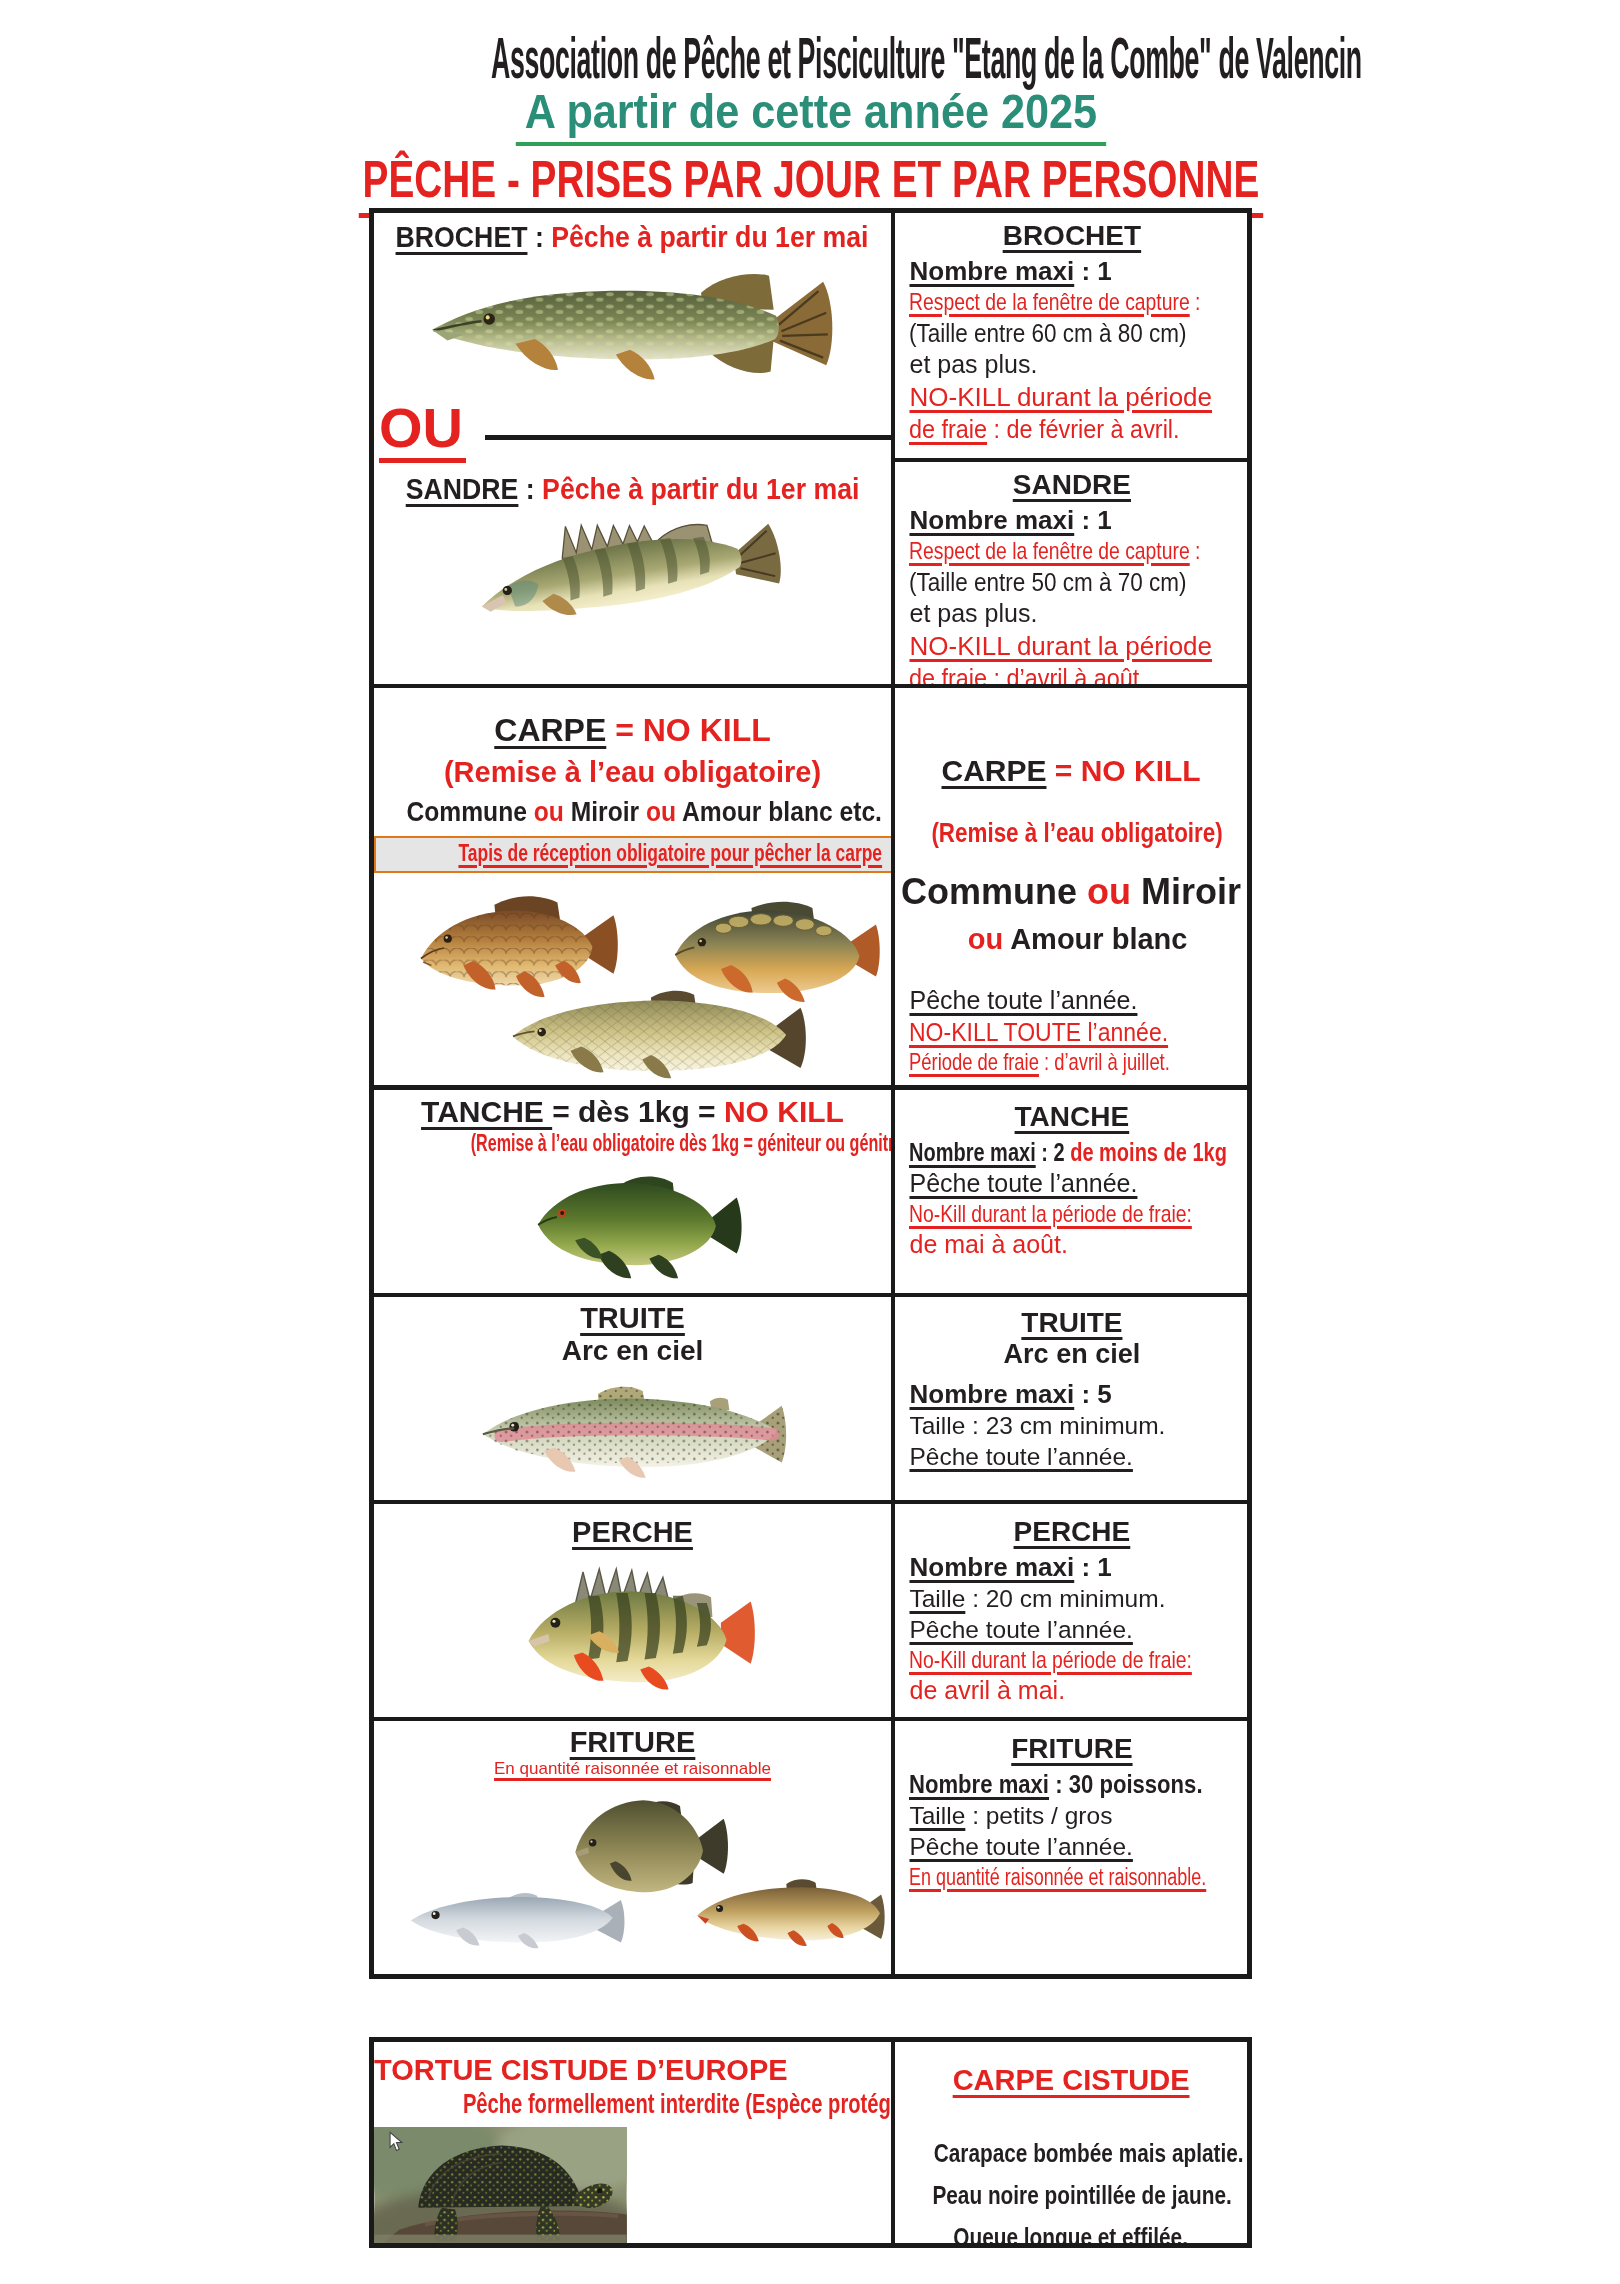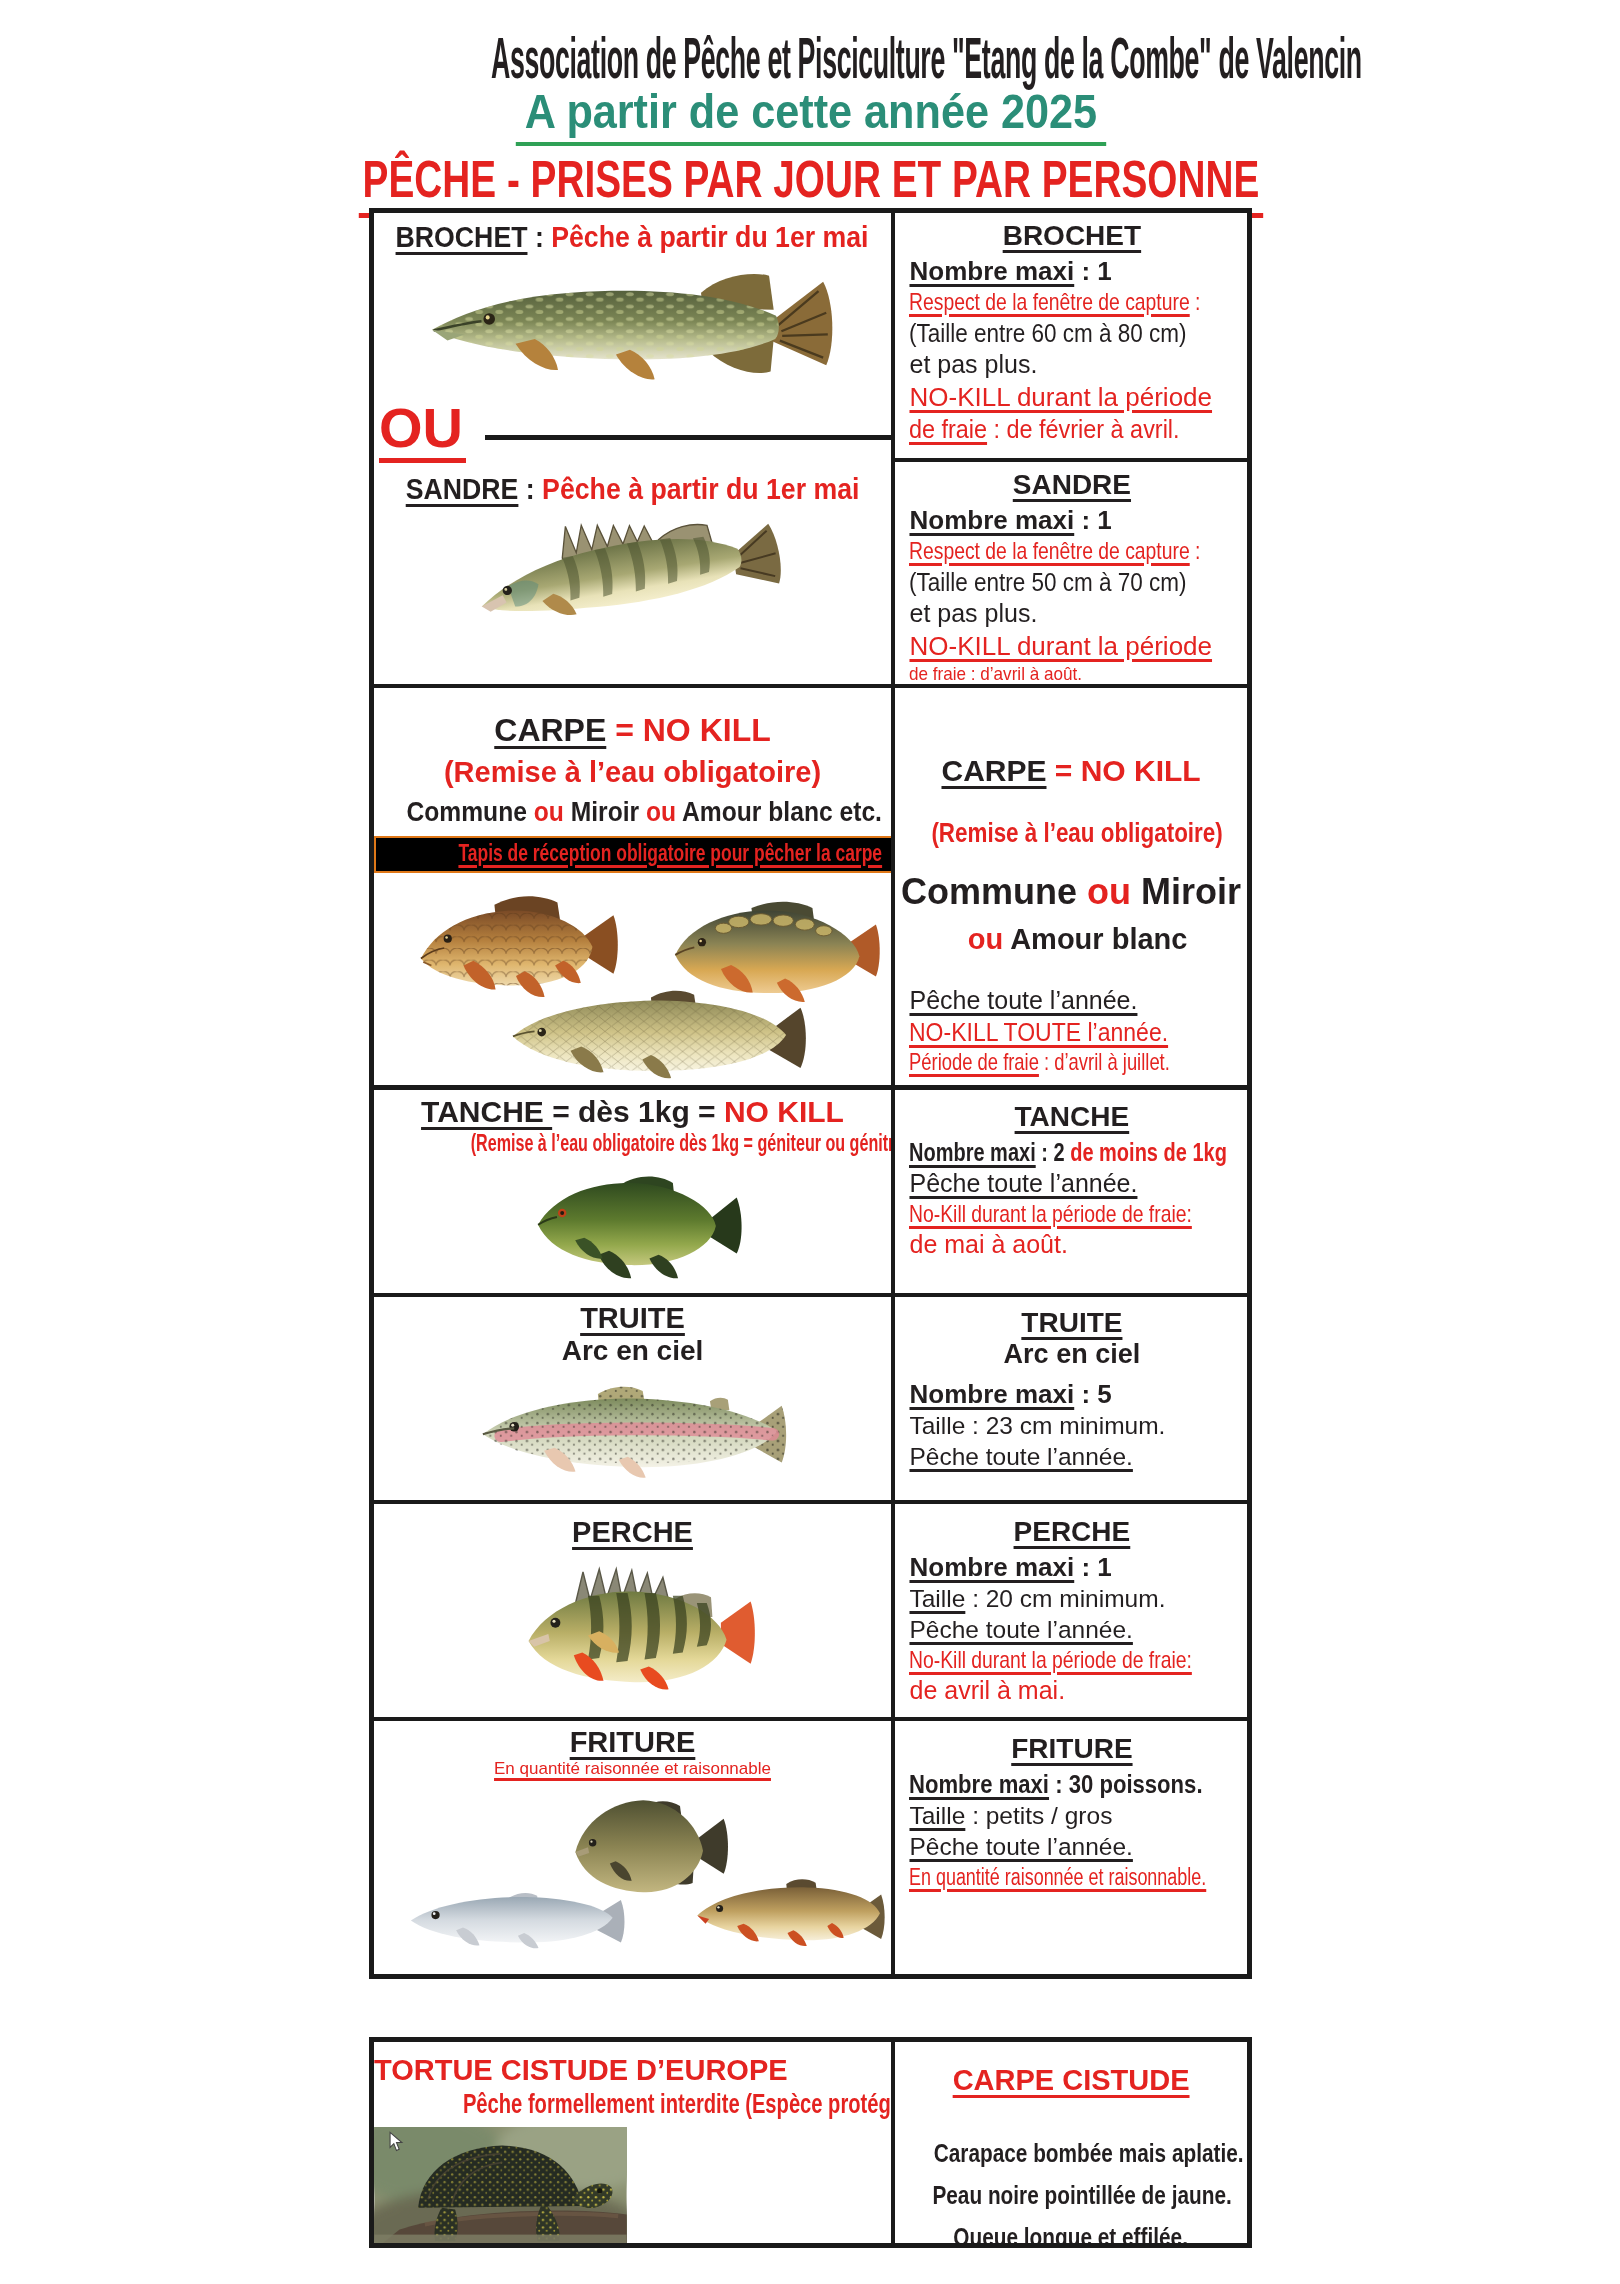--- a/index.html
+++ b/index.html
@@ -40,21 +40,21 @@
   
   .ou-row { position:relative; height:73px; text-align:left; }
   .ou-word { position:absolute; left:5px; top:-1.7px; font-size:56px; font-weight:700; color:#e42320; line-height:1.05; border-bottom:5.9px solid #e42320; padding:0 3.4px 0 0; }
   .ou-line { position:absolute; left:111px; right:0; top:35px; height:4.2px; background:#1a1a1a; }
 
   
   .carpe-left { text-align:center; }
   .carpe-left .ct { font-size:32px; font-weight:700; margin-top:23.6px; }
   .carpe-left .rm { font-size:29px; font-weight:700; margin-top:6.8px; }
   .carpe-left .cv { font-size:28px; font-weight:700; margin-top:6.8px; }
-  .tapis-box { display:inline-block; margin-top:8.4px; background:#000000; border:2.5px solid #e07818; padding:1.7px 8.4px 4.2px; font-size:23.6px; font-weight:700; }
+  .tapis-box { display:inline-block; margin-top:8.4px; background:#e5e5e5; border:2.5px solid #e07818; padding:1.7px 8.4px 4.2px; font-size:23.6px; font-weight:700; }
   .carp-imgs { position:relative; height:215px; margin-top:5px; }
   .carpe-right { text-align:center; }
   .carpe-right .ct { font-size:30px; font-weight:700; margin-top:66px; }
   .carpe-right .rm { font-size:28px; font-weight:700; margin-top:29px; }
   .carpe-right .cv1 { font-size:36px; font-weight:700; margin-top:22px; }
   .carpe-right .cv2 { font-size:29px; font-weight:700; margin-top:10px;padding-left:13px; }
   .carpe-right .bottom { text-align:left; margin:29px 11.8px 0 14.3px; font-size:25px; line-height:1.4; }
 
   .tanche-left .rm { font-size:23px; font-weight:700; margin-top:1.7px; }
   .friture-imgs { position:relative; height:182px; margin-top:3.4px; }
@@ -171,21 +171,21 @@
     <div class="iline red" style="font-size:26px"><span class="sx" style="transform:scaleX(.9)"><span class="u">de fraie</span><span> : de février à avril.</span></span></div>
   </div>
 
   <div class="cell info-cell">
     <div class="info-title"><span class="u4">SANDRE</span></div>
     <div class="iline b" style="font-size:26px"><span class="u">Nombre maxi</span><span> : 1</span></div>
     <div class="iline red" style="font-size:23.6px"><span class="sx" style="transform:scaleX(.82)"><span class="u">Respect de la fenêtre de capture</span><span> :</span></span></div>
     <div class="iline"><span class="sx" style="transform:scaleX(.9)">(Taille entre 50 cm à 70 cm)</span></div>
     <div class="iline"><span>et pas plus.</span></div>
     <div class="iline red" style="font-size:26px"><span class="u">NO-KILL durant la période</span></div>
-    <div class="iline red" style="font-size:19px"><span class="sx" style="transform:scaleX(.9)"><span class="u">de fraie</span><span> : d’avril à août.</span></span></div>
+    <div class="iline red" style="font-size:26px"><span class="sx" style="transform:scaleX(.9)"><span class="u">de fraie</span><span> : d’avril à août.</span></span></div>
   </div>
 
   <div class="cell carpe-left">
     <div class="ct"><span class="u4">CARPE</span> <span class="red">= NO KILL</span></div>
     <div class="rm red"><span>(Remise à l’eau obligatoire)</span></div>
     <div class="cv">
       <span class="sxc" style="transform:scaleX(.88)">
         <span>Commune </span><span class="red">ou</span><span> Miroir </span><span class="red">ou</span><span> Amour blanc etc.</span>
       </span>
     </div>

